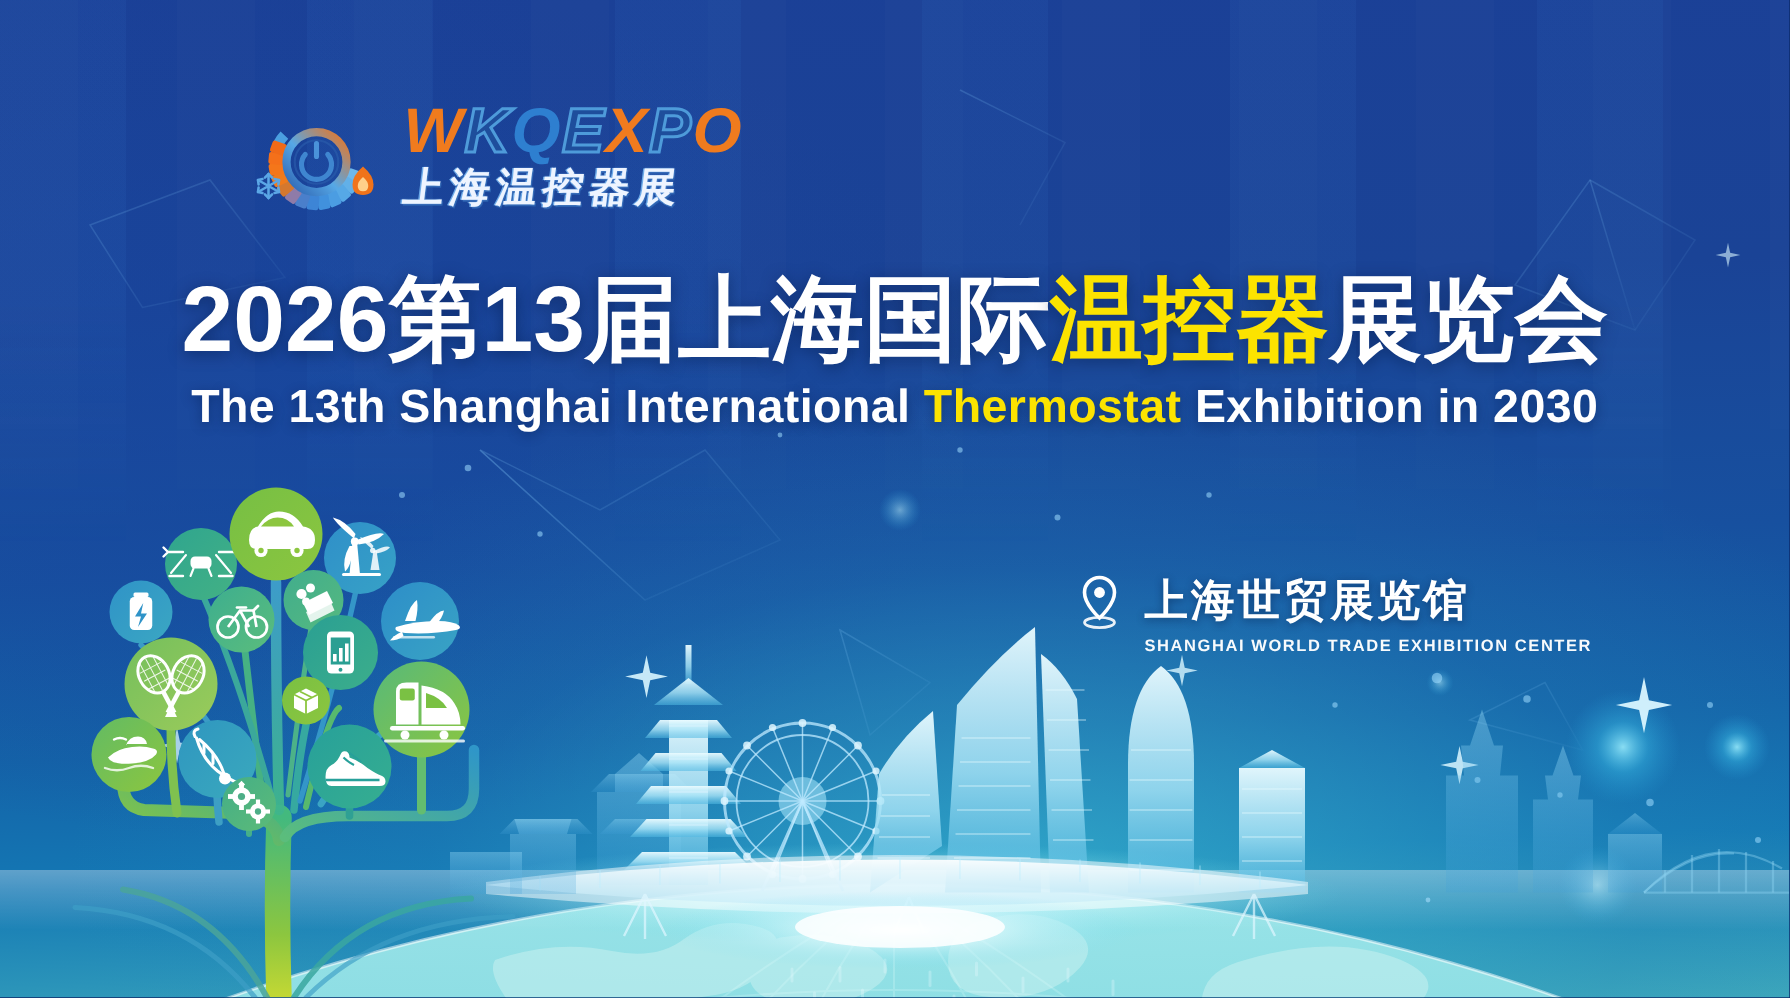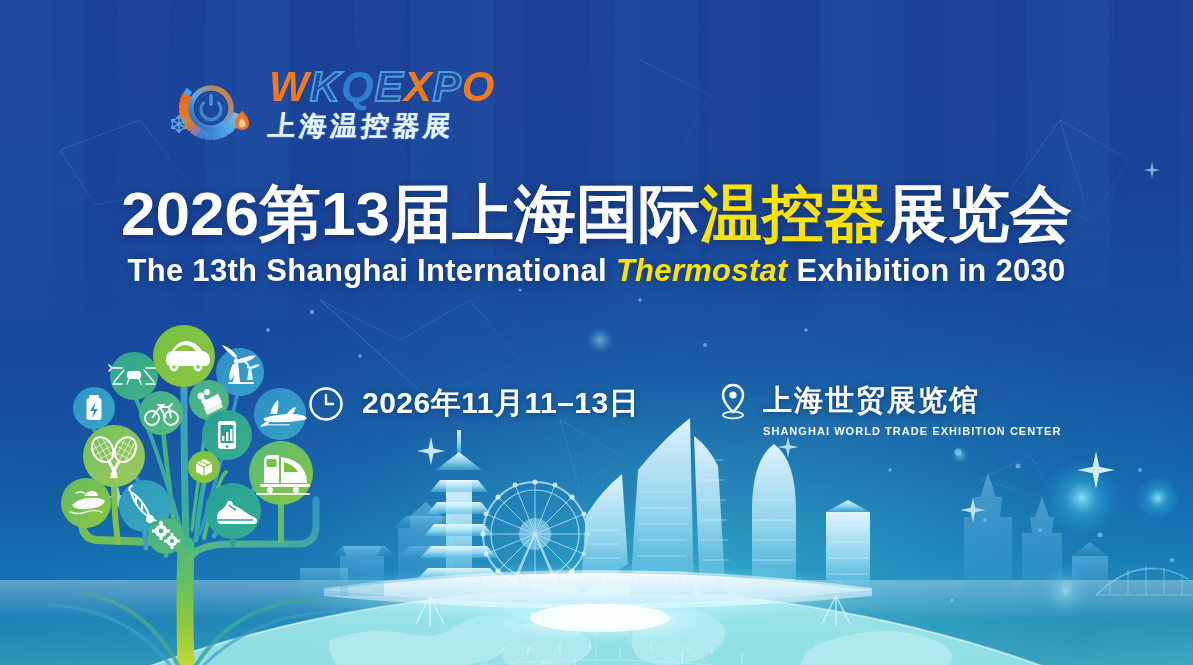--- a/index.html
+++ b/index.html
@@ -47,21 +47,21 @@
   
   #headline{position:absolute;left:50%;transform:translateX(-50%);top:182px;
             width:1000px;text-align:center;}
   #title-cn{font-size:62px;font-weight:bold;color:#ffffff;letter-spacing:0px;
             line-height:1.04;white-space:nowrap;
             text-shadow:0 2px 10px rgba(4,24,70,.5);}
   #title-cn .hl{color:#FCE300;}
   #title-en{margin-top:7px;font-size:31px;font-weight:bold;color:#ffffff;
             letter-spacing:.3px;white-space:nowrap;
             text-shadow:0 2px 8px rgba(4,24,70,.45);}
-  #title-en .hl{color:#FCE300;font-style:italic;}
+  #title-en .hl{color:#FCE300;}
 
   
   #info-row{position:absolute;top:383px;left:0;width:1193px;height:62px;}
   #date-group{position:absolute;left:307px;top:0;display:flex;align-items:center;gap:17px;}
   #date-text{font-size:30px;font-weight:bold;color:#ffffff;letter-spacing:.5px;white-space:nowrap;
              text-shadow:0 1px 6px rgba(3,20,60,.45);}
   #venue-group{position:absolute;left:716px;top:-2px;display:flex;align-items:flex-start;gap:13px;}
   #venue-texts{display:flex;flex-direction:column;}
   #venue-cn{font-size:29px;font-weight:bold;color:#ffffff;letter-spacing:2px;white-space:nowrap;
             text-shadow:0 1px 6px rgba(3,20,60,.45);}
@@ -757,27 +757,20 @@
     <div id="title-cn">
       <span>2026第13届上海国际</span><span class="hl">温控器</span><span>展览会</span>
     </div>
     <div id="title-en">
       <span>The 13th Shanghai International </span><span class="hl">Thermostat</span><span> Exhibition in 2030</span>
     </div>
   </div>
 
   <div id="info-row">
 
-    <div id="date-group">
-      <svg width="38" height="38" viewBox="0 0 38 38">
-        <circle cx="19" cy="19" r="15.5" fill="none" stroke="#ffffff" stroke-width="2.4"></circle>
-        <path d="M19 10 V19 H26" fill="none" stroke="#ffffff" stroke-width="2.4" stroke-linecap="round" stroke-linejoin="round"></path>
-      </svg>
-      <div id="date-text">2026年11月11–13日</div>
-    </div>
 
     <div id="venue-group">
       <svg width="34" height="42" viewBox="0 0 34 42">
         <path d="M17 4 a10 10 0 0 1 10 10 c0 8 -10 17 -10 17 S7 22 7 14 A10 10 0 0 1 17 4 Z" fill="none" stroke="#ffffff" stroke-width="2.4"></path>
         <circle cx="17" cy="14" r="3.6" fill="#ffffff"></circle>
         <ellipse cx="17" cy="34" rx="10" ry="3.4" fill="none" stroke="#ffffff" stroke-width="1.8" opacity=".9"></ellipse>
       </svg>
       <div id="venue-texts">
         <div id="venue-cn">上海世贸展览馆</div>
         <div id="venue-en">SHANGHAI WORLD TRADE EXHIBITION CENTER</div>

